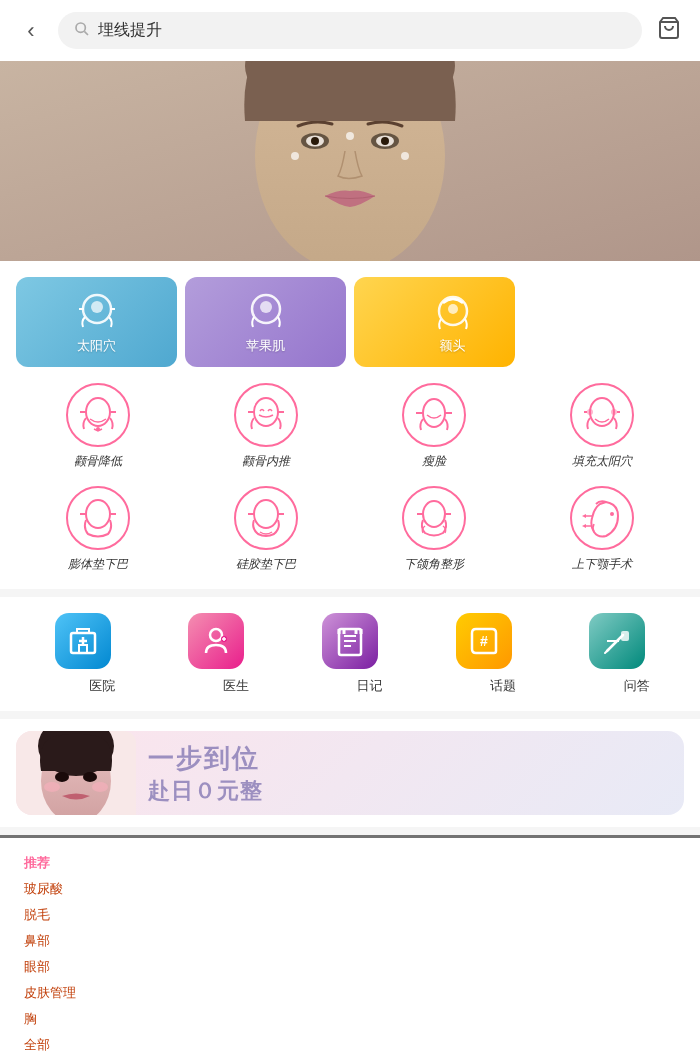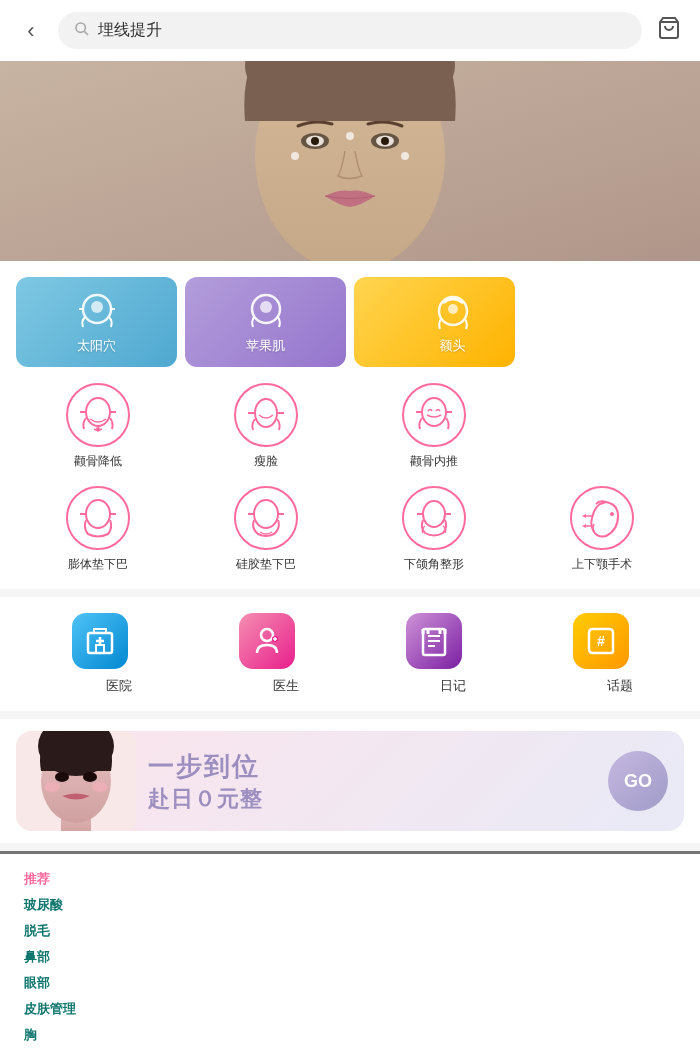--- a/index.html
+++ b/index.html
@@ -99,20 +99,21 @@
     .card-blue { background: linear-gradient(135deg, #7ec8e3, #4fa8d0); }
     .card-purple { background: linear-gradient(135deg, #b39ddb, #9575cd); }
     .card-yellow { background: linear-gradient(135deg, #ffd54f, #ffb300); padding-left: 44px; }
     .card-pink { background: linear-gradient(135deg, #f48fb1, #e91e8c); }
 
     
     .icon-grid {
       display: grid;
       grid-template-columns: repeat(4, 1fr);
       gap: 12px 4px;
+      font-style: italic;
     }
     .icon-item {
       display: flex;
       flex-direction: column;
       align-items: center;
       gap: 6px;
       cursor: pointer;
     }
     .icon-circle {
       width: 64px;
@@ -177,21 +178,21 @@
       padding: 12px 16px;
       margin-bottom: 8px;
     }
     .promo-card {
       border-radius: 16px;
       background: linear-gradient(135deg, #fce4ec, #e8eaf6);
       padding: 0;
       display: flex;
       align-items: center;
       overflow: hidden;
-      height: 100px;
+      height: 84px;
       position: relative;
     }
     .promo-left {
       width: 120px;
       height: 100%;
       position: relative;
       overflow: hidden;
       flex-shrink: 0;
     }
     .promo-text-area {
@@ -234,25 +235,24 @@
       background: #fff;
       padding: 12px 16px;
       display: flex;
       justify-content: space-around;
       border-top: 3px solid #737373;
       overflow-x: auto;
       flex-direction: column;
     }
     .bottom-tab-item {
       font-size: 13px;
-      color: #0f766e;
+      color: #c2410c;
       cursor: pointer;
       white-space: nowrap;
       padding: 4px 8px;
-      font-weight: bold;
     }
     .bottom-tab-item.active {
       color: #ff6b9d;
       font-weight: 600;
     }
   </style>
 </head>
 <body>
 
 <div class="header">
@@ -367,44 +367,59 @@
           <path d="M14 26 Q22 32 30 26" stroke="#ff6b9d" stroke-width="1.5" fill="none"></path>
           <circle cx="22" cy="36" r="2" fill="#ff6b9d"></circle>
           <path d="M18 36 L22 38 L26 36" stroke="#ff6b9d" stroke-width="1.5" fill="none"></path>
         </svg>
       </div>
       <span class="icon-label">颧骨降低</span>
     </div>
     <div class="icon-item">
       <div class="icon-circle">
         <svg class="icon-face-svg" viewBox="0 0 44 44" fill="none">
-          <ellipse cx="22" cy="20" rx="11" ry="14" stroke="#ff6b9d" stroke-width="2"></ellipse>
-          <path d="M11 26 Q7 31 9 37" stroke="#ff6b9d" stroke-width="2" fill="none"></path>
-          <path d="M33 26 Q37 31 35 37" stroke="#ff6b9d" stroke-width="2" fill="none"></path>
-          <line x1="4" y1="20" x2="11" y2="20" stroke="#ff6b9d" stroke-width="2"></line>
-          <line x1="33" y1="20" x2="40" y2="20" stroke="#ff6b9d" stroke-width="2"></line>
-          <path d="M15 22 Q22 28 29 22" stroke="#ff6b9d" stroke-width="1.5" fill="none"></path>
-        </svg>
-      </div>
-      <span class="icon-label">瘦脸</span>
-    </div>
-    <div class="icon-item">
-      <div class="icon-circle">
-        <svg class="icon-face-svg" viewBox="0 0 44 44" fill="none">
           <ellipse cx="22" cy="19" rx="12" ry="14" stroke="#ff6b9d" stroke-width="2"></ellipse>
           <path d="M10 25 Q6 30 8 36" stroke="#ff6b9d" stroke-width="2" fill="none"></path>
           <path d="M34 25 Q38 30 36 36" stroke="#ff6b9d" stroke-width="2" fill="none"></path>
           <line x1="4" y1="19" x2="10" y2="19" stroke="#ff6b9d" stroke-width="2"></line>
           <line x1="34" y1="19" x2="40" y2="19" stroke="#ff6b9d" stroke-width="2"></line>
           <path d="M15 22 Q22 26 29 22" stroke="#ff6b9d" stroke-width="1.5" fill="none"></path>
           <path d="M16 18 Q18 15 20 18" stroke="#ff6b9d" stroke-width="1.5" fill="none"></path>
           <path d="M24 18 Q26 15 28 18" stroke="#ff6b9d" stroke-width="1.5" fill="none"></path>
         </svg>
       </div>
       <span class="icon-label">颧骨内推</span>
+    </div>
+    <div class="icon-item">
+      <div class="icon-circle">
+        <svg class="icon-face-svg" viewBox="0 0 44 44" fill="none">
+          <ellipse cx="22" cy="20" rx="11" ry="14" stroke="#ff6b9d" stroke-width="2"></ellipse>
+          <path d="M11 26 Q7 31 9 37" stroke="#ff6b9d" stroke-width="2" fill="none"></path>
+          <path d="M33 26 Q37 31 35 37" stroke="#ff6b9d" stroke-width="2" fill="none"></path>
+          <line x1="4" y1="20" x2="11" y2="20" stroke="#ff6b9d" stroke-width="2"></line>
+          <line x1="33" y1="20" x2="40" y2="20" stroke="#ff6b9d" stroke-width="2"></line>
+          <path d="M15 22 Q22 28 29 22" stroke="#ff6b9d" stroke-width="1.5" fill="none"></path>
+        </svg>
+      </div>
+      <span class="icon-label">瘦脸</span>
+    </div>
+    <div class="icon-item">
+      <div class="icon-circle">
+        <svg class="icon-face-svg" viewBox="0 0 44 44" fill="none">
+          <ellipse cx="22" cy="19" rx="12" ry="14" stroke="#ff6b9d" stroke-width="2"></ellipse>
+          <path d="M10 25 Q6 30 8 36" stroke="#ff6b9d" stroke-width="2" fill="none"></path>
+          <path d="M34 25 Q38 30 36 36" stroke="#ff6b9d" stroke-width="2" fill="none"></path>
+          <circle cx="10" cy="19" r="3" fill="#ff6b9d" opacity="0.5"></circle>
+          <circle cx="34" cy="19" r="3" fill="#ff6b9d" opacity="0.5"></circle>
+          <line x1="4" y1="19" x2="7" y2="19" stroke="#ff6b9d" stroke-width="2"></line>
+          <line x1="37" y1="19" x2="40" y2="19" stroke="#ff6b9d" stroke-width="2"></line>
+          <path d="M15 26 Q22 32 29 26" stroke="#ff6b9d" stroke-width="1.5" fill="none"></path>
+        </svg>
+      </div>
+      <span class="icon-label">填充太阳穴</span>
     </div>
   </div>
 
   <div class="icon-grid">
     <div class="icon-item">
       <div class="icon-circle">
         <svg class="icon-face-svg" viewBox="0 0 44 44" fill="none">
           <ellipse cx="22" cy="18" rx="12" ry="14" stroke="#ff6b9d" stroke-width="2"></ellipse>
           <path d="M10 24 Q7 32 12 38 Q22 43 32 38 Q37 32 34 24" stroke="#ff6b9d" stroke-width="2" fill="none"></path>
           <line x1="4" y1="18" x2="10" y2="18" stroke="#ff6b9d" stroke-width="2"></line>
@@ -500,20 +515,31 @@
   </div>
   <div class="service-item">
     <div class="service-icon-box service-icon-orange">
       <svg width="32" height="32" viewBox="0 0 32 32" fill="none">
         <path d="M4 24 Q4 28 8 28 L26 28 Q28 28 28 26 L28 8 Q28 4 24 4 L8 4 Q4 4 4 8 Z" stroke="white" stroke-width="2.5" fill="none"></path>
         <text x="16" y="21" text-anchor="middle" font-size="14" font-weight="bold" fill="white">#</text>
       </svg>
     </div>
     <span class="service-label">话题</span>
   </div>
+  <div class="service-item">
+    <div class="service-icon-box service-icon-teal">
+      <svg width="32" height="32" viewBox="0 0 32 32" fill="none">
+        <line x1="6" y1="26" x2="22" y2="10" stroke="white" stroke-width="2.5" stroke-linecap="round"></line>
+        <rect x="20" y="6" width="8" height="10" rx="2" fill="white" opacity="0.8"></rect>
+        <line x1="4" y1="28" x2="8" y2="24" stroke="white" stroke-width="2" stroke-linecap="round"></line>
+        <line x1="6" y1="16" x2="18" y2="16" stroke="white" stroke-width="2"></line>
+      </svg>
+    </div>
+    <span class="service-label">问答</span>
+  </div>
 </div>
 
 <div class="promo-section">
   <div class="promo-card">
 
     <div class="promo-left">
       <svg width="120" height="100" viewBox="0 0 120 100" xmlns="http://www.w3.org/2000/svg">
         <defs>
           <linearGradient id="promoSkin" x1="0%" y1="0%" x2="0%" y2="100%">
             <stop offset="0%" style="stop-color:#e8c0c0"></stop>
@@ -537,21 +563,20 @@
         <ellipse cx="36" cy="56" rx="8" ry="5" fill="#ffb0c0" opacity="0.5"></ellipse>
         <ellipse cx="84" cy="56" rx="8" ry="5" fill="#ffb0c0" opacity="0.5"></ellipse>
       </svg>
     </div>
 
     <div class="promo-text-area">
       <div class="promo-line1">一步到位</div>
       <div class="promo-line2">赴日０元整</div>
     </div>
 
-    <div class="promo-go">GO</div>
   </div>
 </div>
 
 <div class="bottom-tabs">
   <span class="bottom-tab-item active">推荐</span>
   <span class="bottom-tab-item">玻尿酸</span>
   <span class="bottom-tab-item">脱毛</span>
   <span class="bottom-tab-item">鼻部</span>
   <span class="bottom-tab-item">眼部</span>
   <span class="bottom-tab-item">皮肤管理</span>

